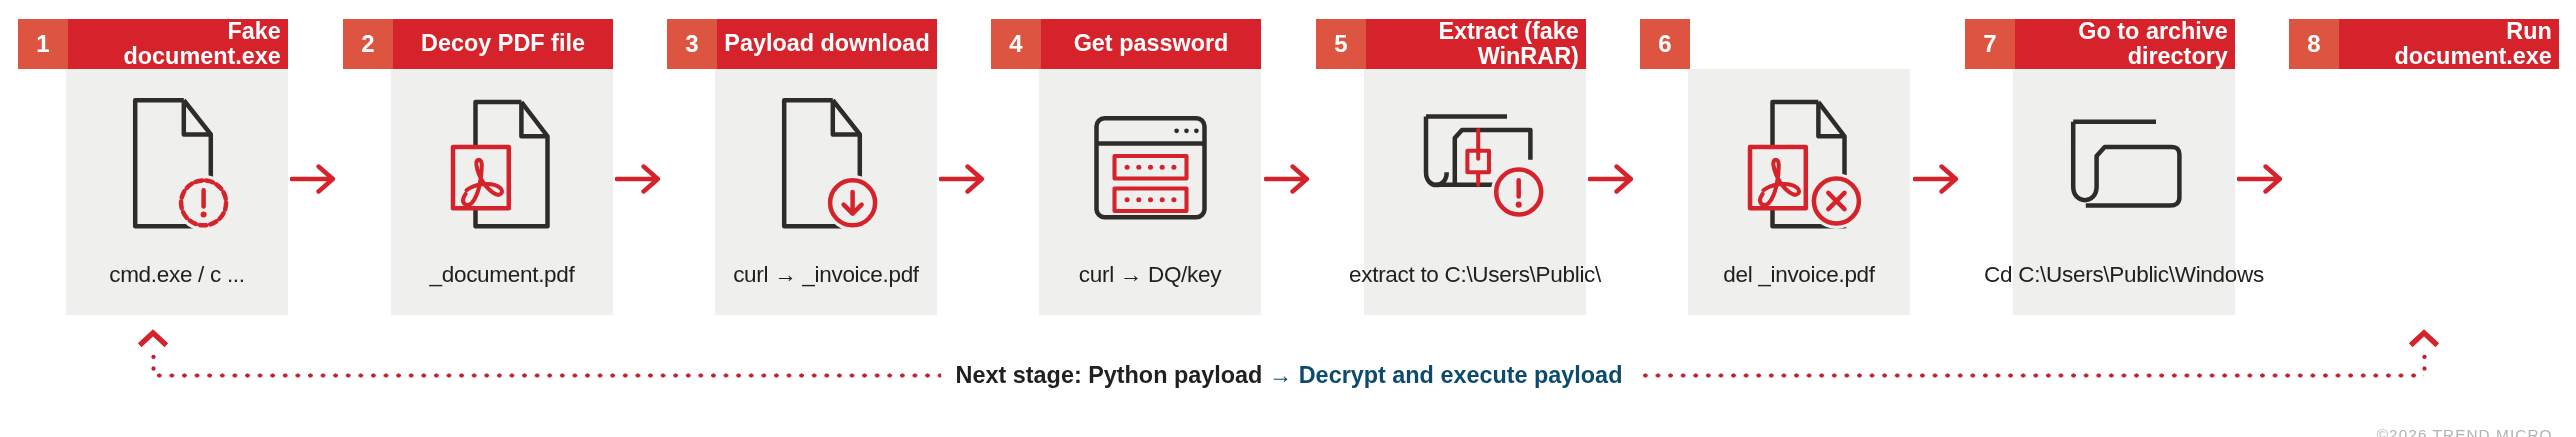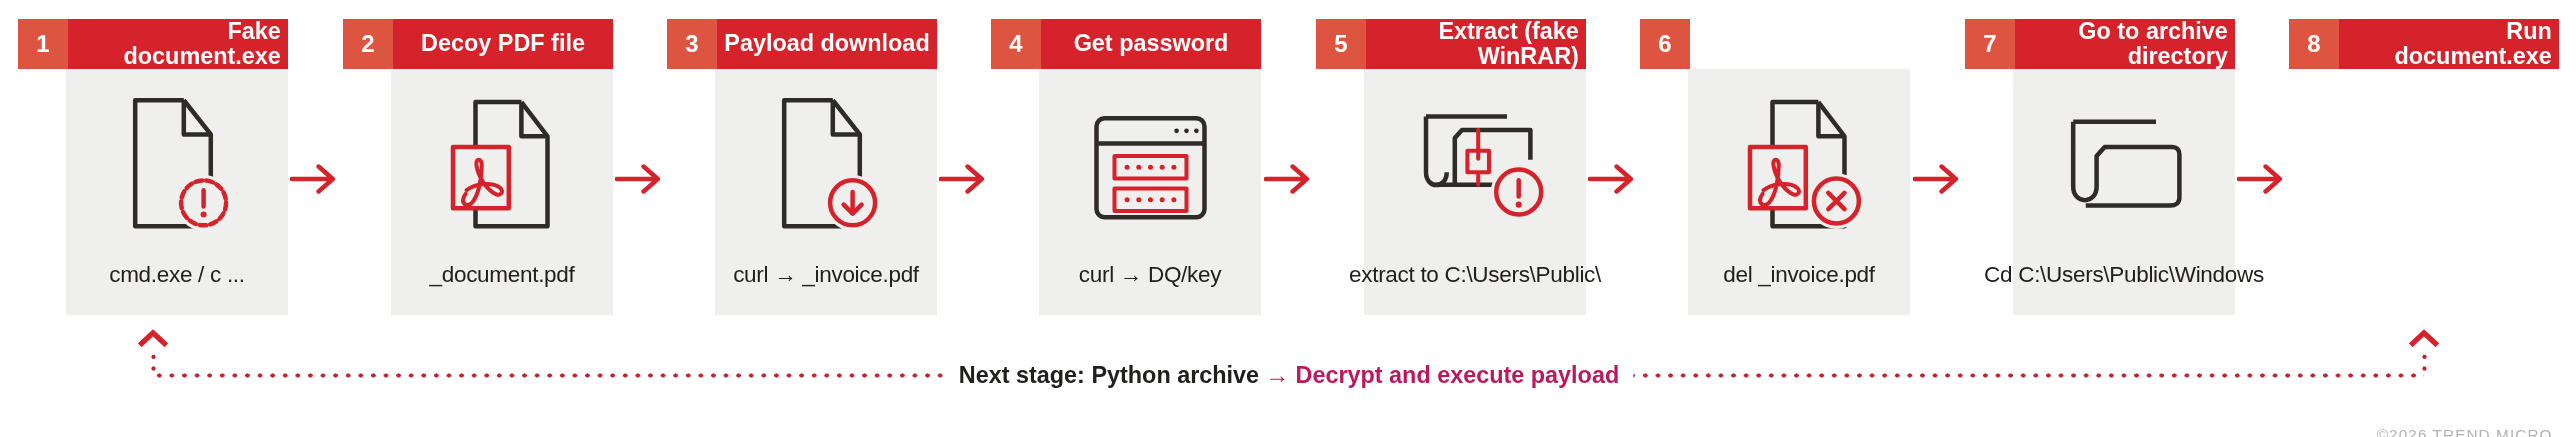--- a/index.html
+++ b/index.html
@@ -57,21 +57,21 @@
   .dots-v.right{left:2422px;top:351px;}
   .chev{position:absolute;top:329px;}
   .chev.left{left:137px;}
   .chev.right{left:2408px;}
   .next-stage{
     position:absolute;top:361px;left:1289px;transform:translateX(-50%);
     background:#ffffff;padding:0 14.4px;
     font-size:23.4px;font-weight:bold;white-space:nowrap;line-height:29px;
   }
   .next-stage .black-part{color:#22201e;}
-  .next-stage .red-part{color:#be185d;}
+  .next-stage .red-part{color:#0c4a6e;}
   .copyright{
     position:absolute;top:426px;right:23.4px;
     font-size:15.3px;color:#b2b2b2;letter-spacing:1.1px;white-space:nowrap;
   }
 </style>
 </head>
 <body>
 
 <div class="canvas">
 
@@ -260,20 +260,20 @@
   <svg class="chev left" width="32" height="20" viewBox="0 0 36 22">
       <path d="M3,18 L18,4 L33,18" stroke="#d6232b" stroke-width="6" fill="none"></path>
     </svg>
   <svg class="chev right" width="32" height="20" viewBox="0 0 36 22">
       <path d="M3,18 L18,4 L33,18" stroke="#d6232b" stroke-width="6" fill="none"></path>
     </svg>
   <div class="dots-v left"></div>
   <div class="dots-v right"></div>
   <div class="dots-h"></div>
   <div class="next-stage">
-    <span class="black-part">Next stage: Python archive</span>
+    <span class="black-part">Next stage: Python payload</span>
     <span class="red-part">→ Decrypt and execute payload</span>
   </div>
 
   <div class="copyright">©2026 TREND MICRO</div>
 
 </div>
 
 
 </body></html>

